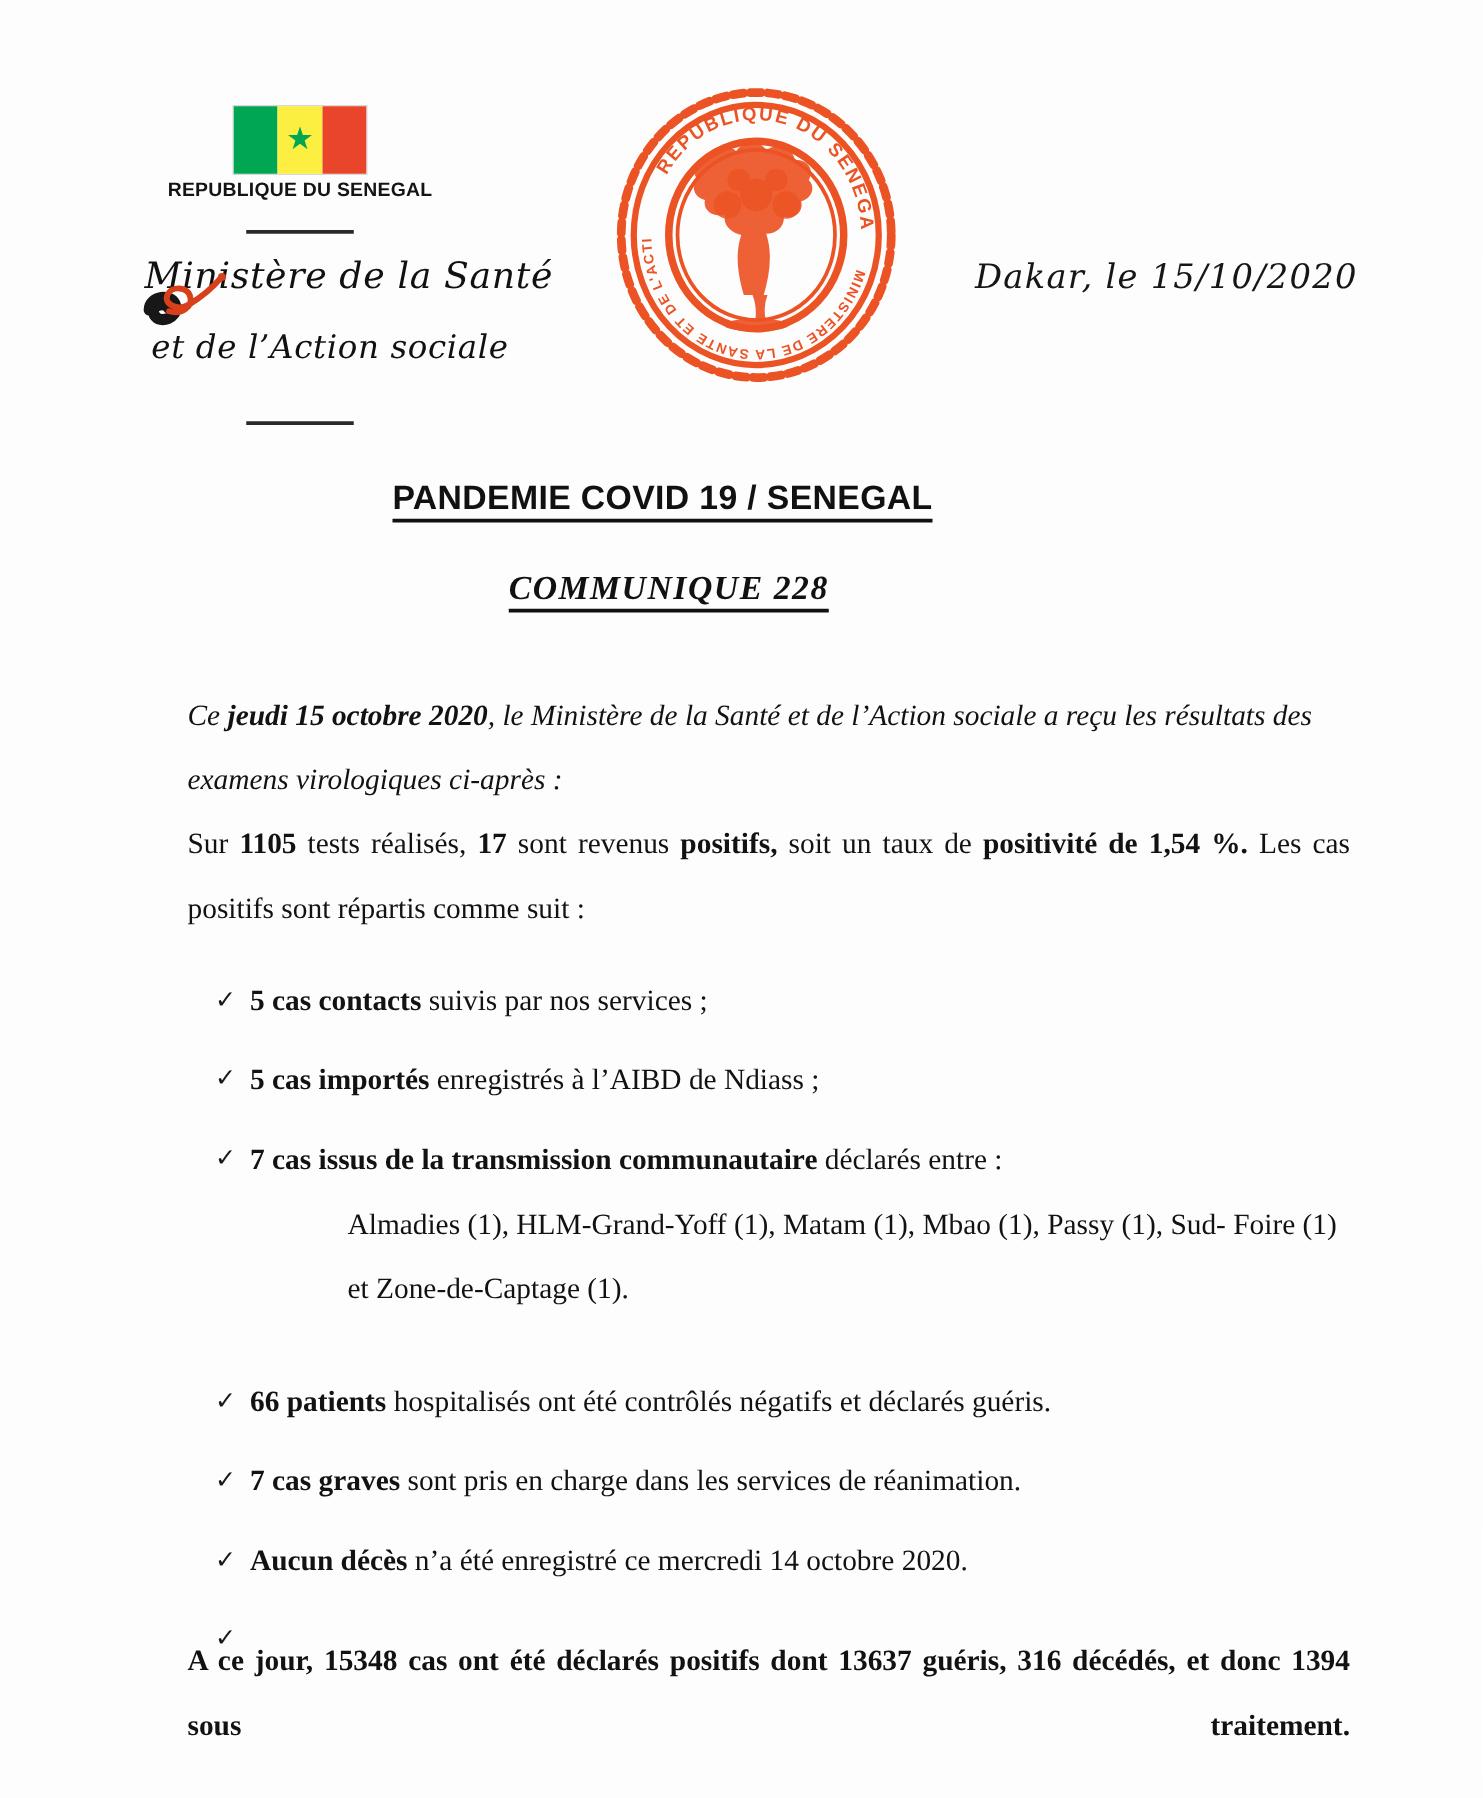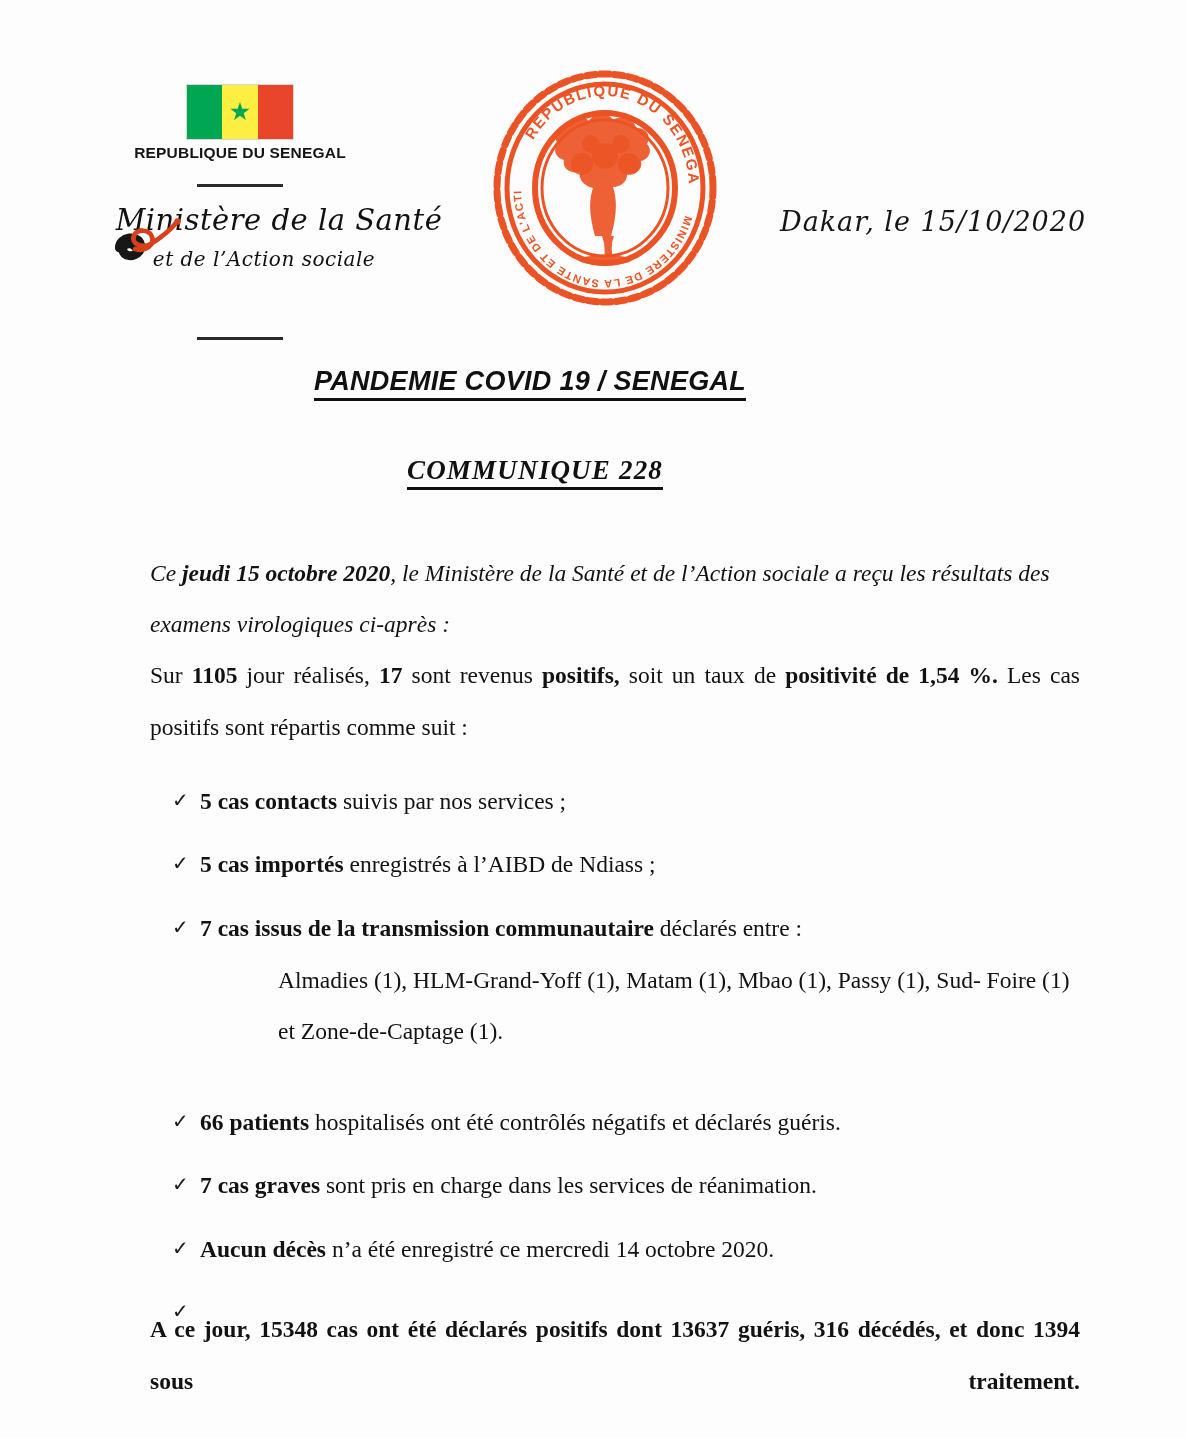--- a/index.html
+++ b/index.html
@@ -90,24 +90,24 @@
     color: #111111;
     white-space: nowrap;
   }
   .ministry-line1 {
     font-size: 29px;
     letter-spacing: 0.5px;
     padding-left: 78px;
     margin-top: 14px;
   }
   .ministry-line2 {
-    font-size: 20px;
+    font-size: 26px;
     letter-spacing: 0.5px;
     padding-left: 48px;
-    margin-top: 10px;
+    margin-top: 26px;
   }
 
   
   .stamp {
     position: absolute;
     left: 490px;
     top: 68px;
     width: 230px;
     height: 240px;
     opacity: 0.95;
@@ -123,24 +123,23 @@
     font-size: 27px;
     letter-spacing: 1px;
     color: #161616;
     white-space: nowrap;
   }
 
   
   .title-main {
     position: absolute;
     left: 0;
-    top: 366px;
+    top: 383px;
     width: 1060px;
     text-align: center;
-    font-style: italic;
   }
   .title-main span {
     font-family: "Liberation Sans", sans-serif;
     font-weight: bold;
     font-size: 27px;
     letter-spacing: 0.3px;
     border-bottom: 3px solid #111;
     padding-bottom: 2px;
     color: #111;
   }
@@ -291,21 +290,21 @@
   </div>
 
   <div class="body">
 
     <p class="para intro">
       <span>Ce </span><b>jeudi 15 octobre 2020</b><span>, le Ministère de la Santé et de l’Action sociale a reçu</span>
       <span>les résultats des examens virologiques ci-après :</span>
     </p>
 
     <p class="para">
-      <span>Sur </span><b>1105</b><span> jour réalisés, </span><b>17</b><span> sont revenus </span><b>positifs,</b><span> soit un taux de </span><b>positivité de</b>
+      <span>Sur </span><b>1105</b><span> tests réalisés, </span><b>17</b><span> sont revenus </span><b>positifs,</b><span> soit un taux de </span><b>positivité de</b>
       <b>1,54 %.</b><span> Les cas positifs sont répartis comme suit :</span>
     </p>
 
     <ul class="bullets">
       <li>
         <span class="tick">✓</span>
         <b>5 cas contacts</b><span> suivis par nos services ;</span>
       </li>
       <li>
         <span class="tick">✓</span>

